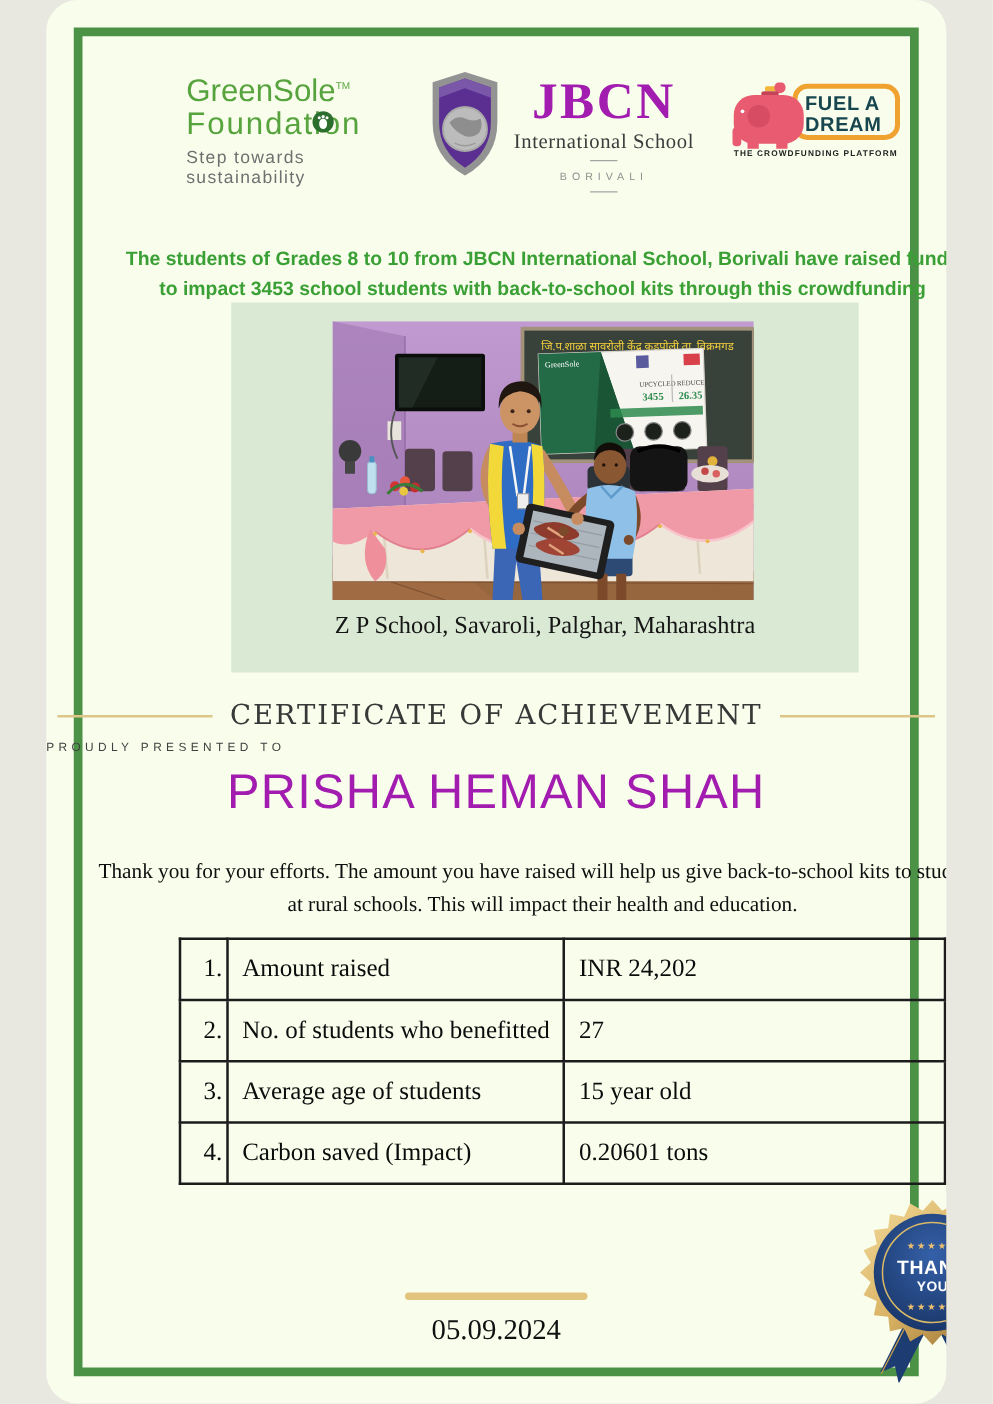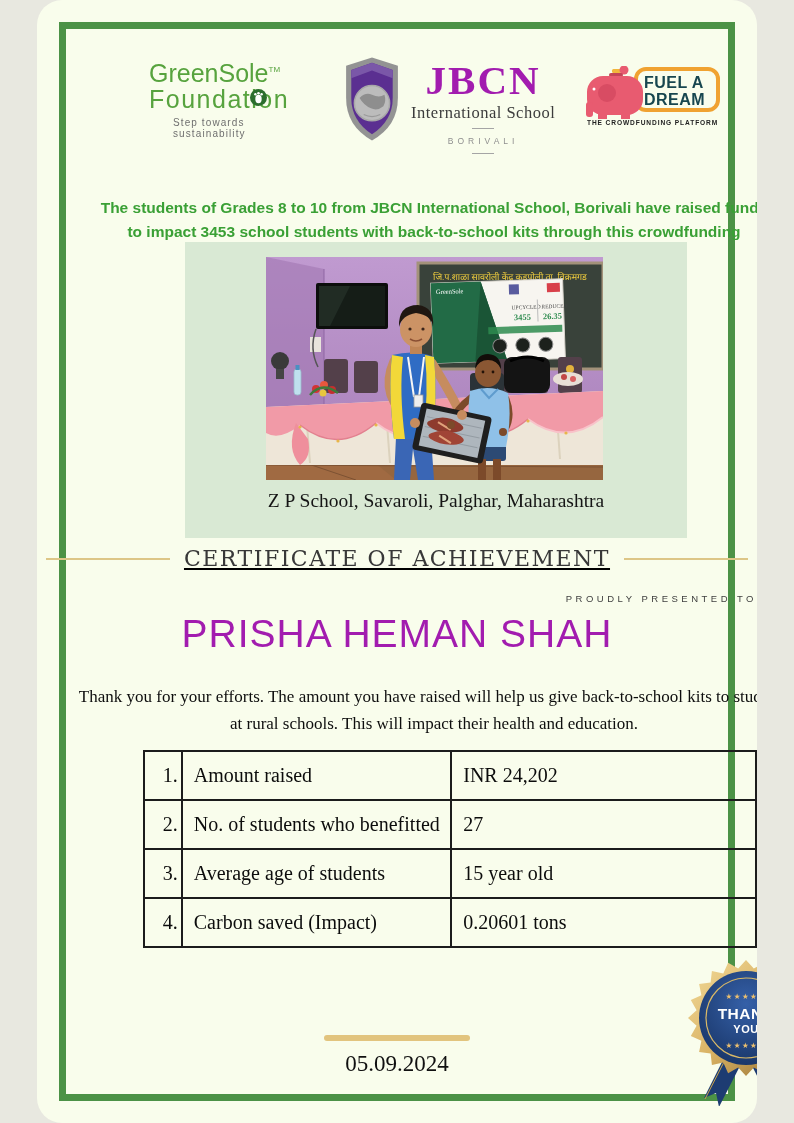--- a/index.html
+++ b/index.html
@@ -9,21 +9,21 @@
          border:7px solid #4c9246;pointer-events:none;}
 
   
   .gs-logo{position:absolute;left:112px;top:60px;width:170px;font-family:"Liberation Sans",sans-serif;}
   .gs-line1{font-size:25px;color:#57a33e;letter-spacing:0px;line-height:1.05;}
   .gs-line1 sup{font-size:8px;vertical-align:10px;letter-spacing:0;}
   .gs-line2{position:relative;font-size:25px;color:#57a33e;letter-spacing:1.5px;line-height:1.05;}
   .gs-foot{position:absolute;left:101px;top:3px;width:17px;height:17px;border-radius:50%;
            background:#2c6e2e;}
   .gs-foot svg{display:block;}
-  .gs-tagline{margin-top:4px;font-size:10px;color:#6f6f6f;letter-spacing:1.1px;margin-left:24px;}
+  .gs-tagline{margin-top:4px;font-size:14px;color:#6f6f6f;letter-spacing:1.1px;}
 
   .jbcn-logo{position:absolute;left:306px;top:56px;display:flex;gap:10px;align-items:flex-start;}
   .jbcn-text{padding-top:4px;text-align:center;}
   .jbcn-acronym{font-family:"Liberation Serif",serif;font-weight:bold;font-size:41px;
                 color:#a21caf;letter-spacing:2px;line-height:1.0;}
   .jbcn-school{font-size:16.5px;color:#3c3c3c;margin-top:2px;letter-spacing:0.5px;}
   .jbcn-borivali{display:flex;align-items:center;justify-content:center;gap:7px;margin-top:5px;flex-direction:column;}
   .jbcn-borivali .dash{width:22px;height:1px;background:#a5a5a5;}
   .jbcn-borivali span.txt{font-family:"Liberation Sans",sans-serif;font-size:8.5px;
                 color:#8f8f8f;letter-spacing:4px;}
@@ -36,25 +36,25 @@
          line-height:1.6;color:#3aa035;}
 
   
   .photo-section{position:absolute;left:148px;top:242px;width:502px;height:296px;background:#d9e9d4;}
   .photo-wrap{position:absolute;left:81px;top:15px;width:337px;height:223px;}
   .photo-wrap svg{display:block;}
   .photo-caption{position:absolute;left:0;right:0;top:248px;text-align:center;
                  font-size:19.5px;color:#151515;}
 
   
-  .cert-title-row{position:absolute;left:0;right:0;top:546px;display:flex;
-                  align-items:center;justify-content:center;gap:14px;text-decoration:underline;}
+  .cert-title-row{position:absolute;left:0;right:0;top:560px;display:flex;
+                  align-items:center;justify-content:center;gap:14px;}
   .cert-title-row .line{width:124px;height:2px;background:#ddc687;}
   .cert-title{font-family:"DejaVu Serif",serif;font-size:22px;color:#383838;letter-spacing:1.5px;}
-  .presented{position:absolute;left:0;right:0;top:593px;text-align:right;
+  .presented{position:absolute;left:0;right:0;top:593px;text-align:left;
              font-family:"Liberation Sans",sans-serif;font-size:9.5px;
              letter-spacing:3.5px;color:#404040;}
   .name{position:absolute;left:0;right:0;top:612px;text-align:center;
         font-family:"Liberation Sans",sans-serif;font-size:39px;color:#a21caf;letter-spacing:1px;}
   .thanks{position:absolute;left:36px;top:666px;width:722px;text-align:center;
           font-size:17px;line-height:1.6;color:#0e0e0e;}
 
   
   .impact-table{position:absolute;left:106px;top:750px;border-collapse:collapse;}
   .impact-table td{border:2px solid #1c1c1c;height:45px;font-size:20px;color:#0c0c0c;

